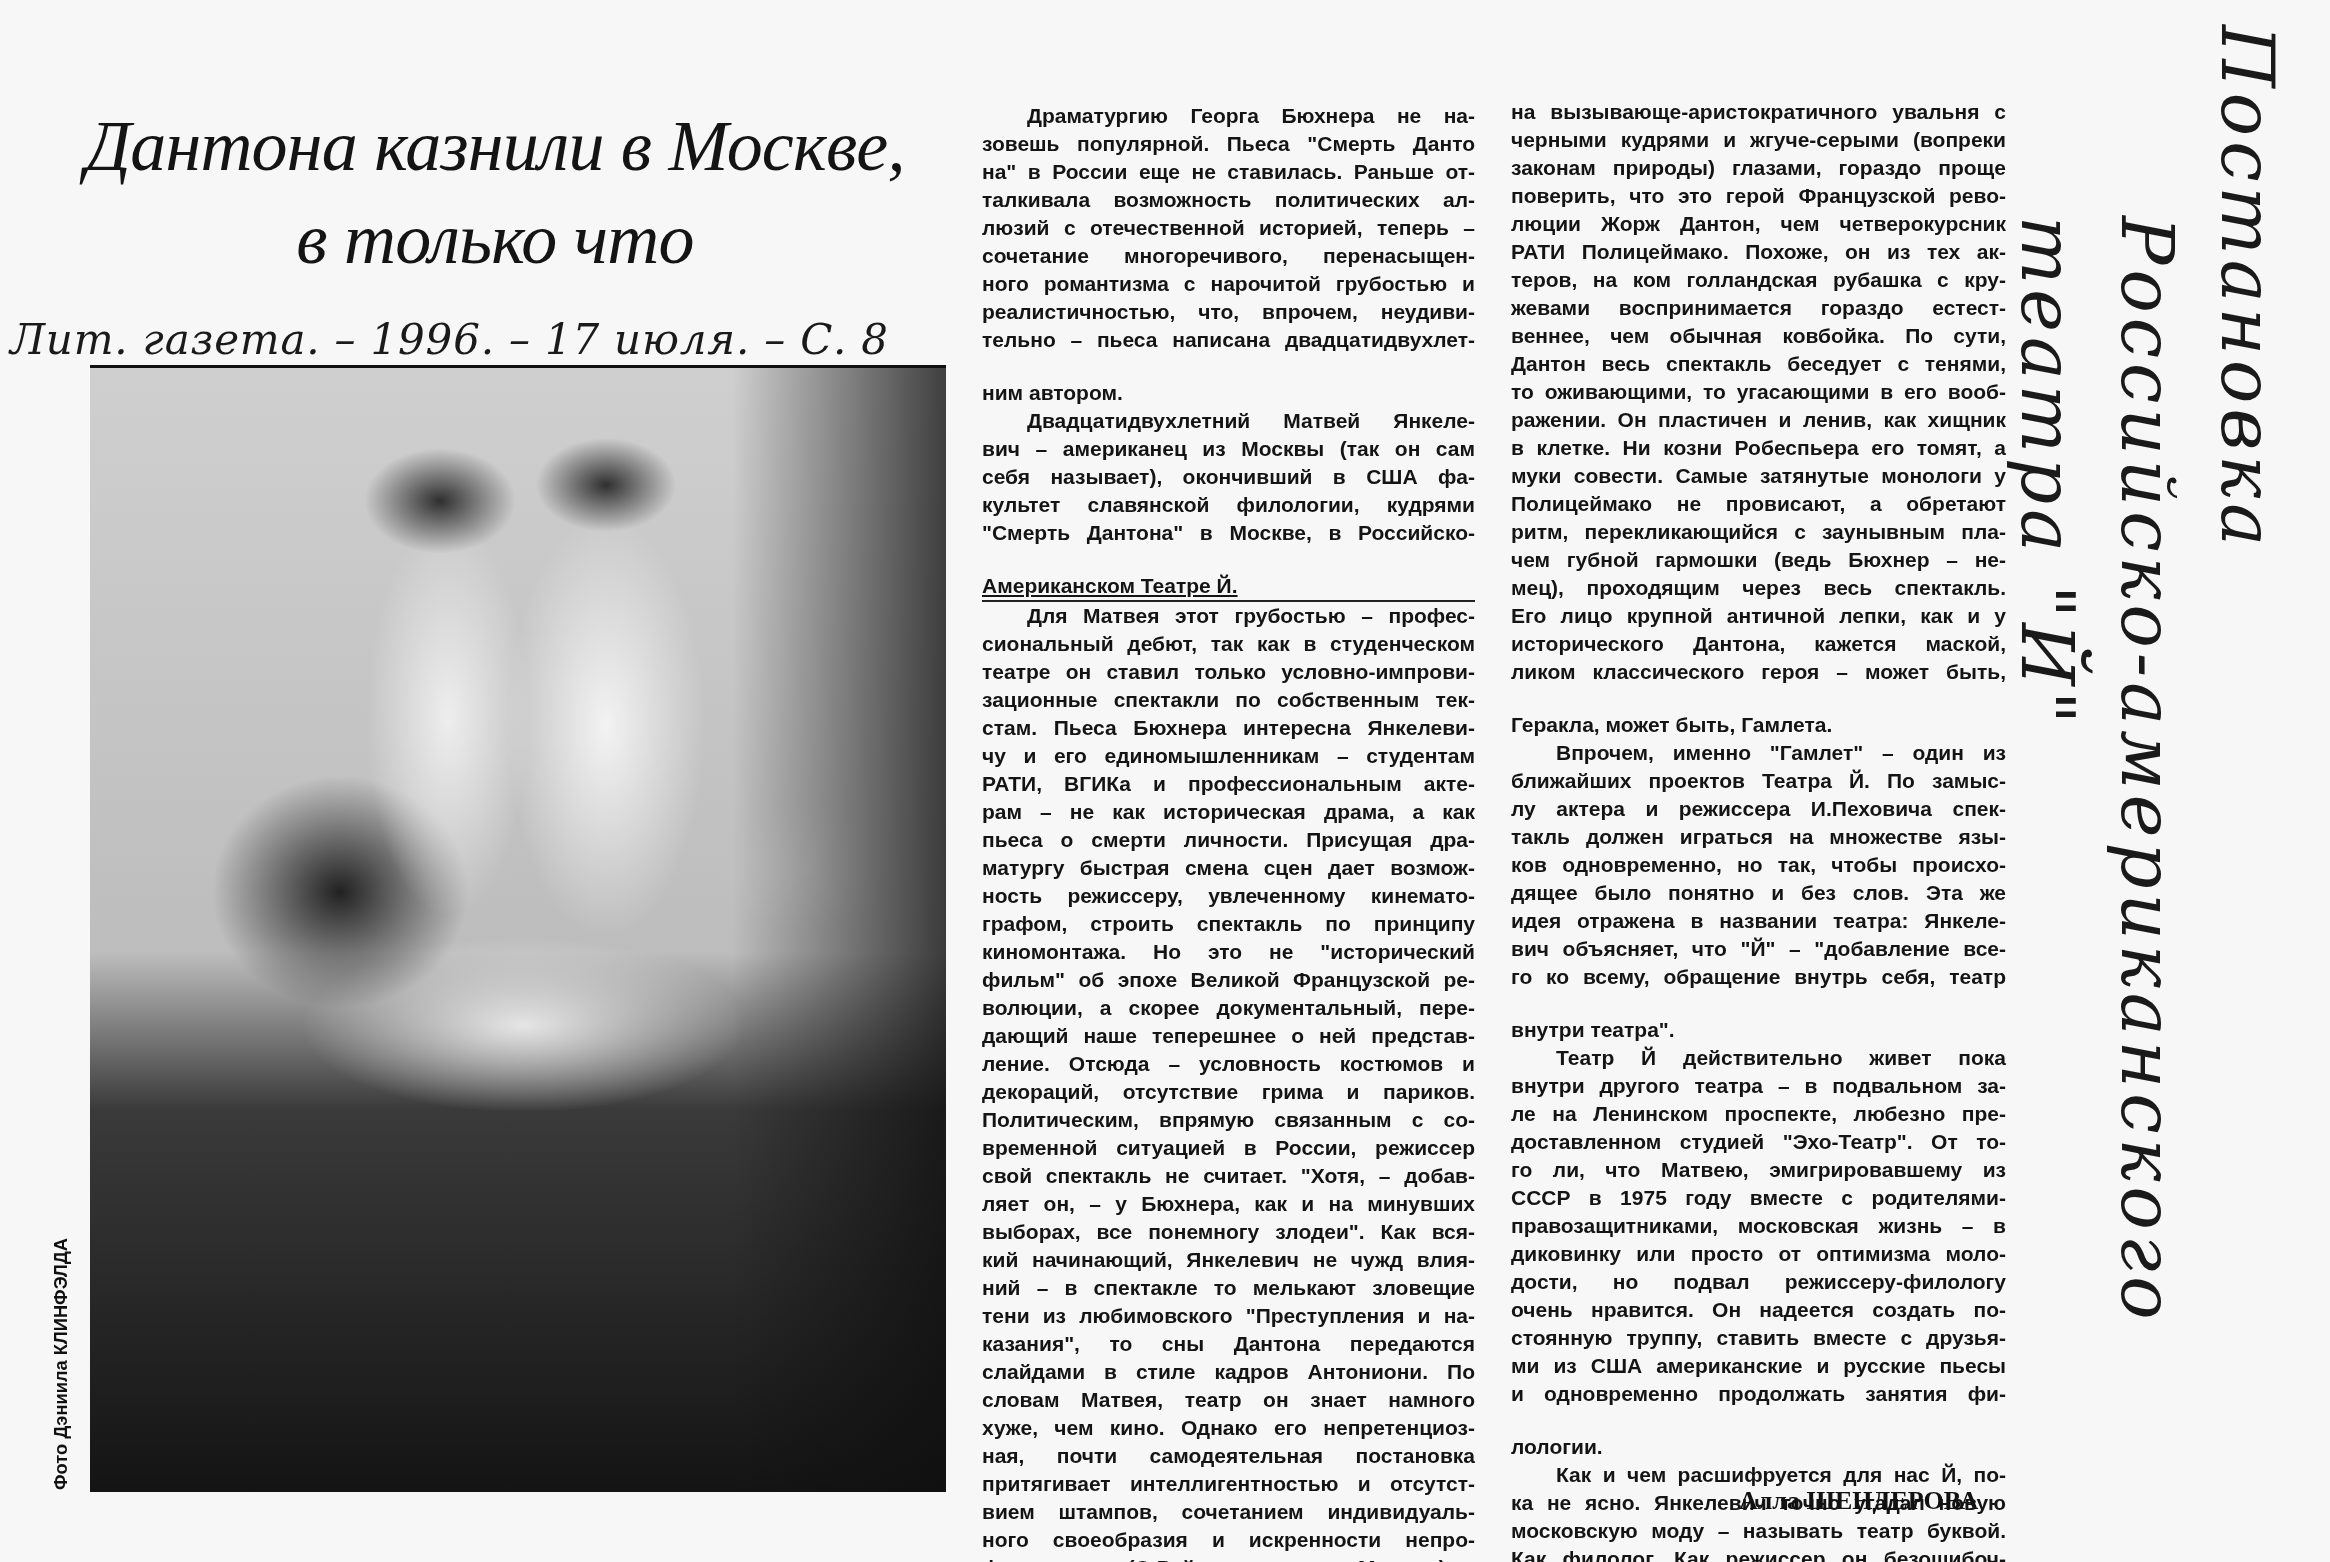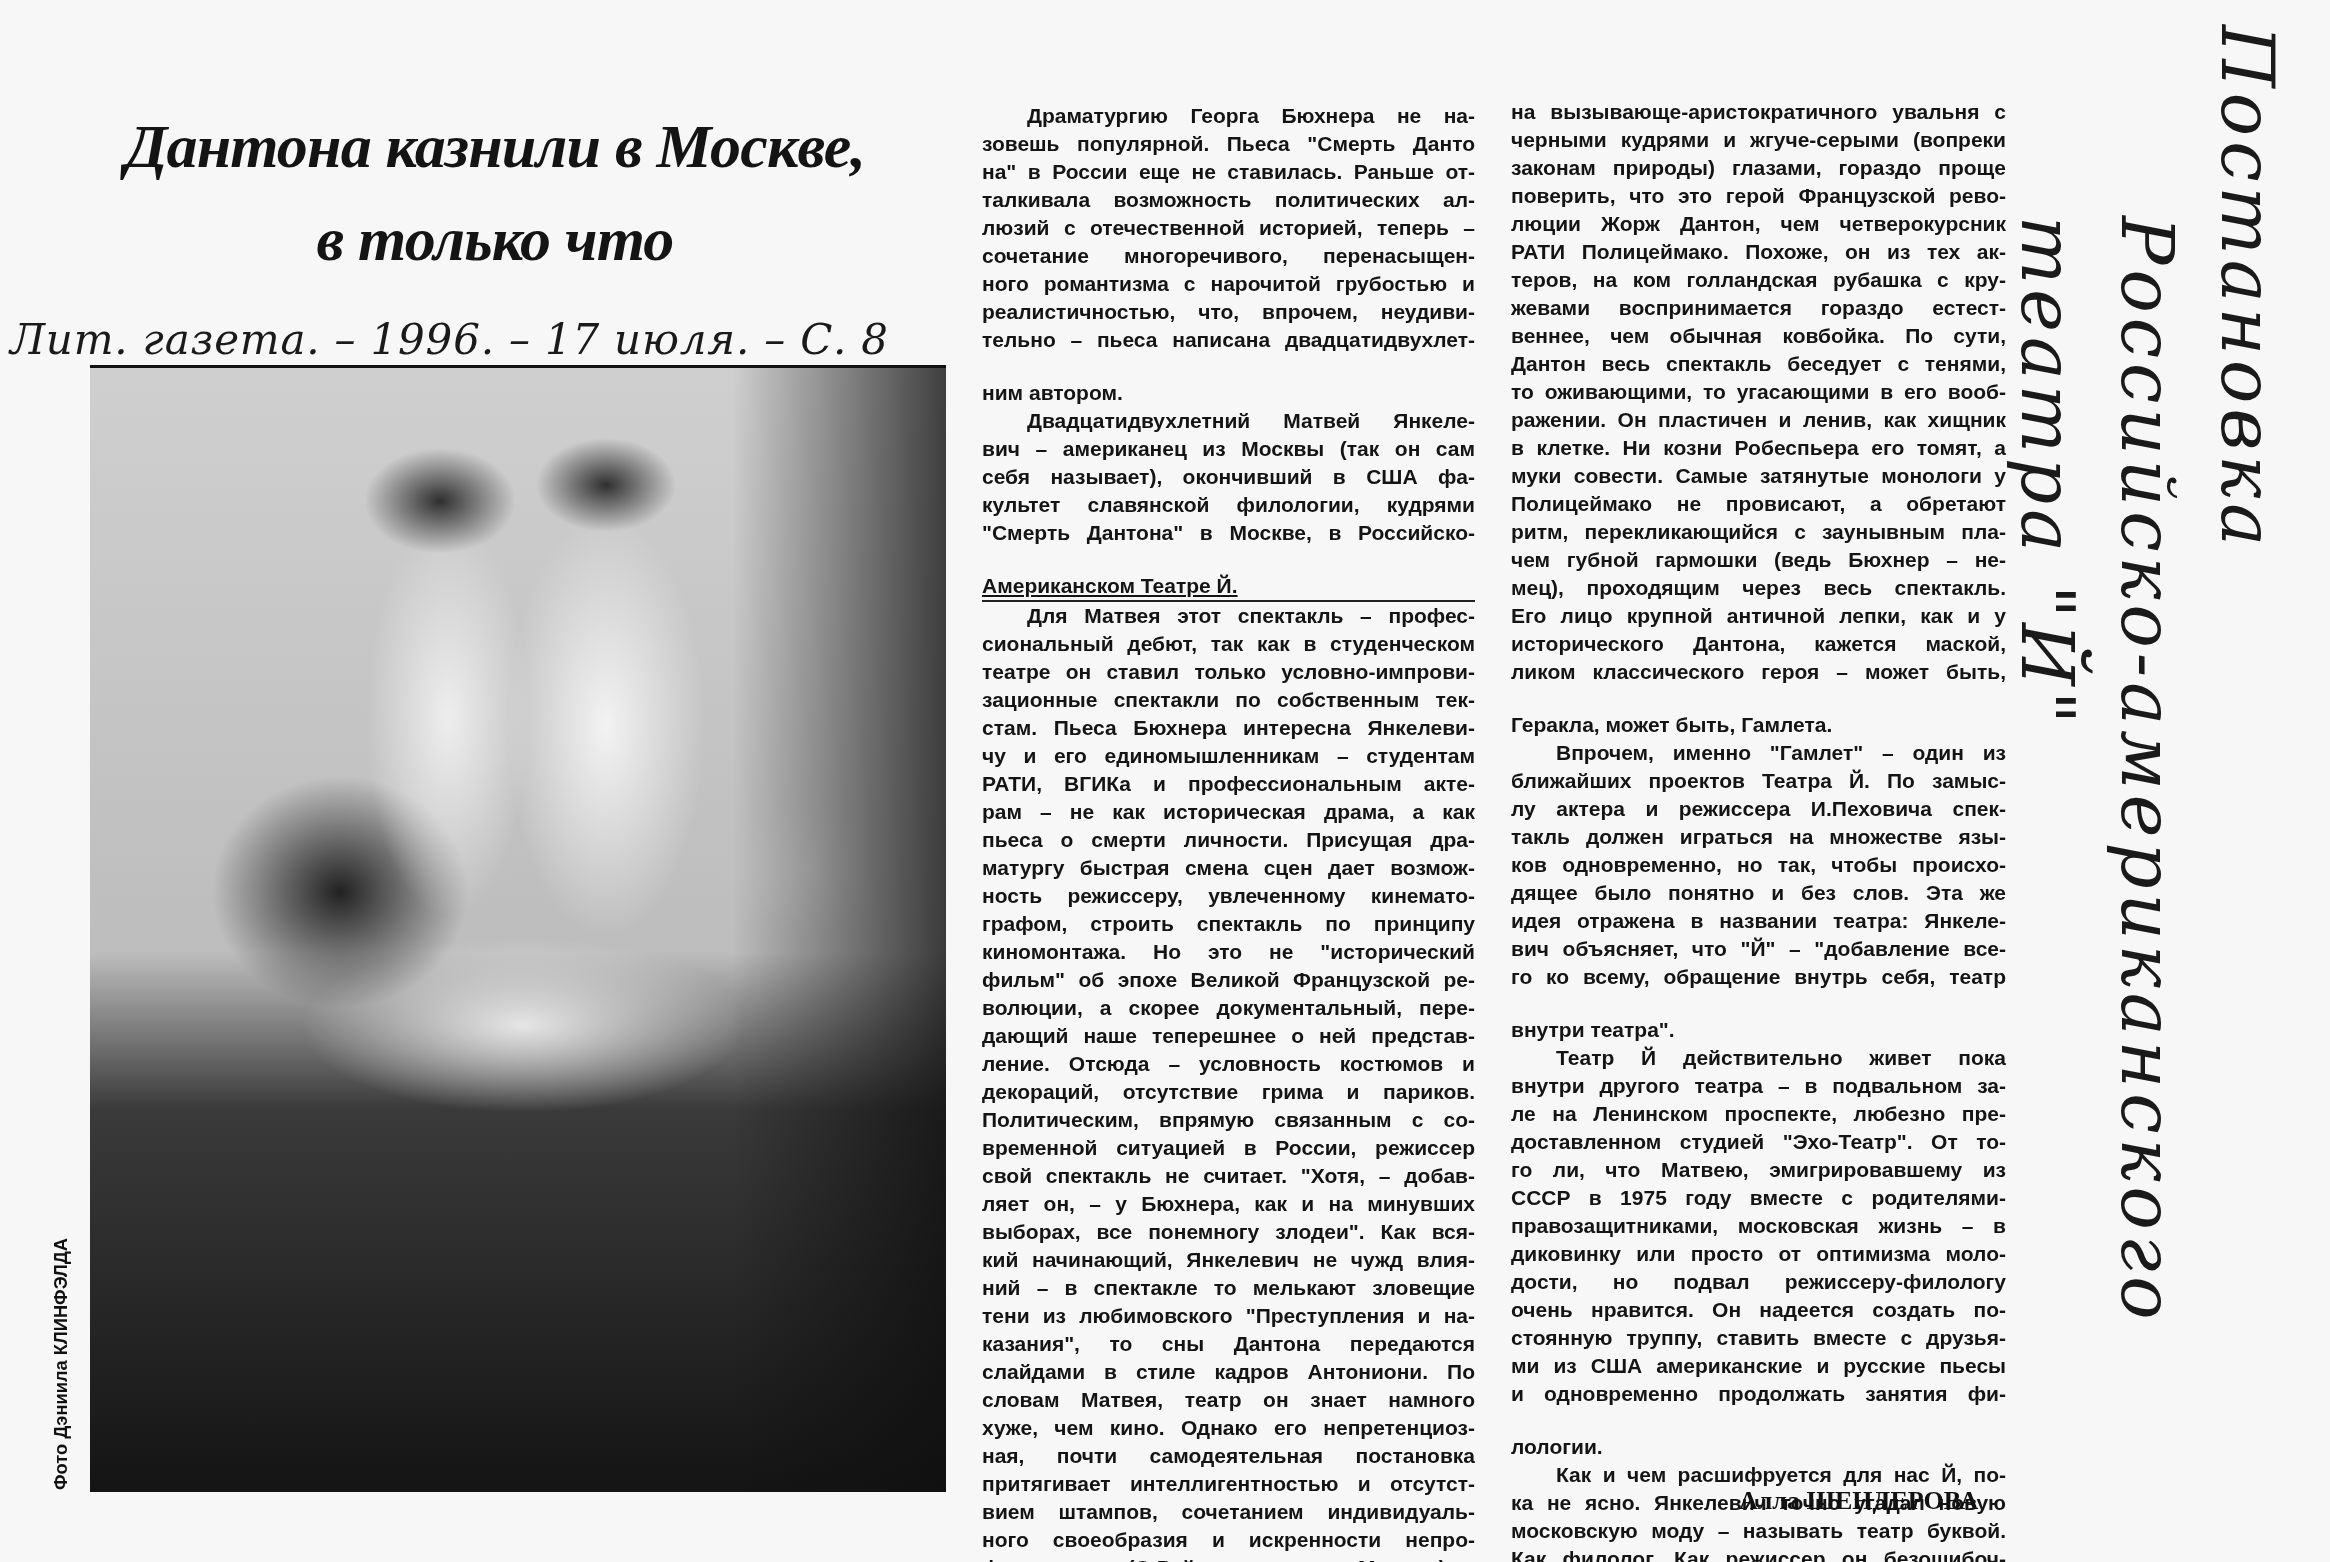--- a/index.html
+++ b/index.html
@@ -3,22 +3,22 @@
 <meta charset="utf-8">
 <style>
   html, body { margin: 0; padding: 0; }
   body {
     width: 2330px; height: 1563px; position: relative; overflow: hidden;
     background: #f7f7f7; color: #111;
     font-family: "Liberation Sans", sans-serif;
   }
   .title {
     position: absolute; left: 33px; top: 100px; width: 924px;
-    font-family: "Liberation Serif", serif; font-style: italic; font-weight: bold;
-    font-size: 62px; line-height: 93px; text-align: center; color: #141414;
+    font-family: "Liberation Serif", serif; font-style: italic; font-weight: normal;
+    font-size: 72px; line-height: 93px; text-align: center; color: #141414;
     letter-spacing: -0.8px;
   }
   .title .line { display: block; white-space: nowrap; }
   .handdate {
     position: absolute; left: 10px; top: 315px; width: 940px;
     font-family: "DejaVu Serif", serif; font-style: italic;
     font-size: 42px; line-height: 50px; color: #1a1a1a; white-space: nowrap;
     letter-spacing: 0.8px;
   }
   .photo {
@@ -93,21 +93,21 @@
     <span class="ln">ного романтизма с нарочитой грубостью и</span>
     <span class="ln">реалистичностью, что, впрочем, неудиви-</span>
     <span class="ln">тельно – пьеса написана двадцатидвухлет-</span>
     <span class="ln end">ним автором.</span>
     <span class="ln ind">Двадцатидвухлетний Матвей Янкеле-</span>
     <span class="ln">вич – американец из Москвы (так он сам</span>
     <span class="ln">себя называет), окончивший в США фа-</span>
     <span class="ln">культет славянской филологии, кудрями</span>
     <span class="ln">"Смерть Дантона" в Москве, в Российско-</span>
     <span class="ln end underline">Американском Театре Й.</span>
-    <span class="ln ind">Для Матвея этот спектакль – профес-</span>
+    <span class="ln ind">Для Матвея этот грубостью – профес-</span>
     <span class="ln">сиональный дебют, так как в студенческом</span>
     <span class="ln">театре он ставил только условно-импрови-</span>
     <span class="ln">зационные спектакли по собственным тек-</span>
     <span class="ln">стам. Пьеса Бюхнера интересна Янкелеви-</span>
     <span class="ln">чу и его единомышленникам – студентам</span>
     <span class="ln">РАТИ, ВГИКа и профессиональным акте-</span>
     <span class="ln">рам – не как историческая драма, а как</span>
     <span class="ln">пьеса о смерти личности. Присущая дра-</span>
     <span class="ln">матургу быстрая смена сцен дает возмож-</span>
     <span class="ln">ность режиссеру, увлеченному кинемато-</span>

